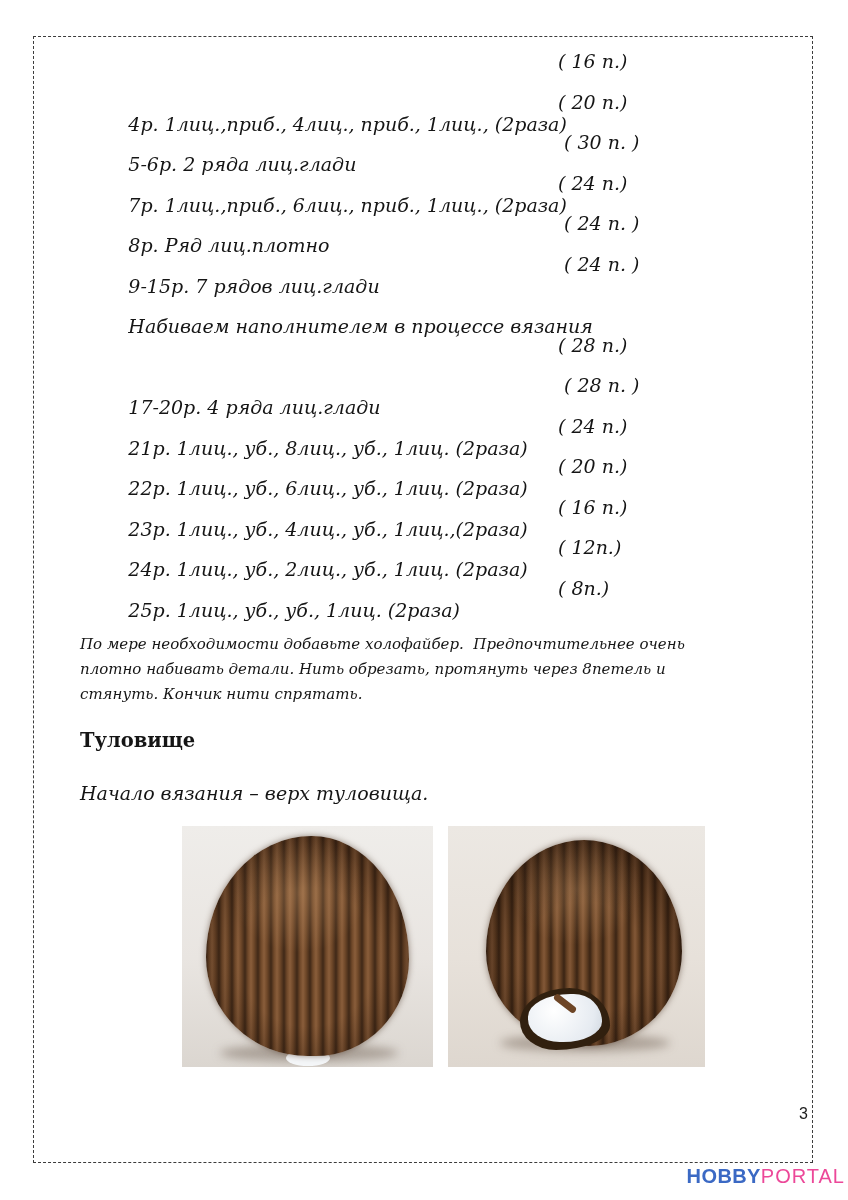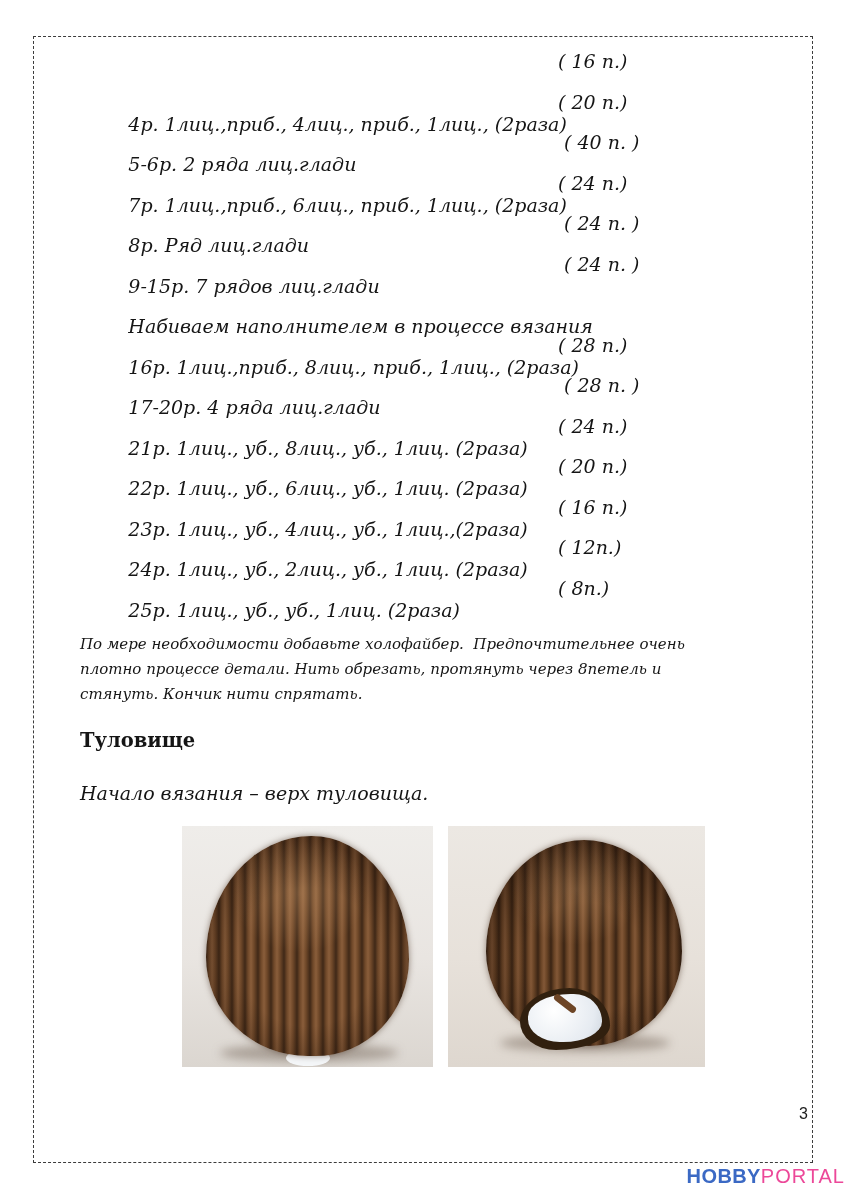--- a/index.html
+++ b/index.html
@@ -81,46 +81,45 @@
         <span class="count">( 16 п.)</span>
       </div>
 
       <div class="row">
         <span class="instr">4р. 1лиц.,приб., 4лиц., приб., 1лиц., (2раза)</span>
         <span class="count">( 20 п.)</span>
       </div>
 
       <div class="row">
         <span class="instr">5-6р. 2 ряда лиц.глади</span>
-        <span class="count"> ( 40 п. )</span>
+        <span class="count"> ( 30 п. )</span>
       </div>
 
       <div class="row">
         <span class="instr">7р. 1лиц.,приб., 6лиц., приб., 1лиц., (2раза)</span>
         <span class="count">( 24 п.)</span>
       </div>
 
       <div class="row">
-        <span class="instr">8р. Ряд лиц.глади</span>
+        <span class="instr">8р. Ряд лиц.плотно</span>
         <span class="count"> ( 24 п. )</span>
       </div>
 
 
       <div class="row">
         <span class="instr">9-15р. 7 рядов лиц.глади</span>
         <span class="count"> ( 24 п. )</span>
       </div>
 
       <div class="row">
         <span class="instr">Набиваем наполнителем в процессе вязания</span>
         <span class="count"></span>
       </div>
 
       <div class="row">
-        <span class="instr">16р. 1лиц.,приб., 8лиц., приб., 1лиц., (2раза)</span>
         <span class="count">( 28 п.)</span>
       </div>
 
       <div class="row">
         <span class="instr">17-20р. 4 ряда лиц.глади</span>
         <span class="count"> ( 28 п. )</span>
       </div>
 
       <div class="row">
         <span class="instr">21р. 1лиц., уб., 8лиц., уб., 1лиц. (2раза)</span>
@@ -145,21 +144,21 @@
       <div class="row">
         <span class="instr">25р. 1лиц., уб., уб., 1лиц. (2раза)</span>
         <span class="count">( 8п.)</span>
       </div>
     </div>
 
   <div class="paragraph">
 
       <div class="pline">По мере необходимости добавьте холофайбер.  Предпочтительнее очень</div>
 
-      <div class="pline">плотно процессе детали. Нить обрезать, протянуть через 8петель и</div>
+      <div class="pline">плотно набивать детали. Нить обрезать, протянуть через 8петель и</div>
 
       <div class="pline">стянуть. Кончик нити спрятать.</div>
     </div>
 
   <div class="heading">Туловище</div>
 
   <div class="subheading">Начало вязания – верх туловища.</div>
 
   <div class="photos">
     <div class="photo">

